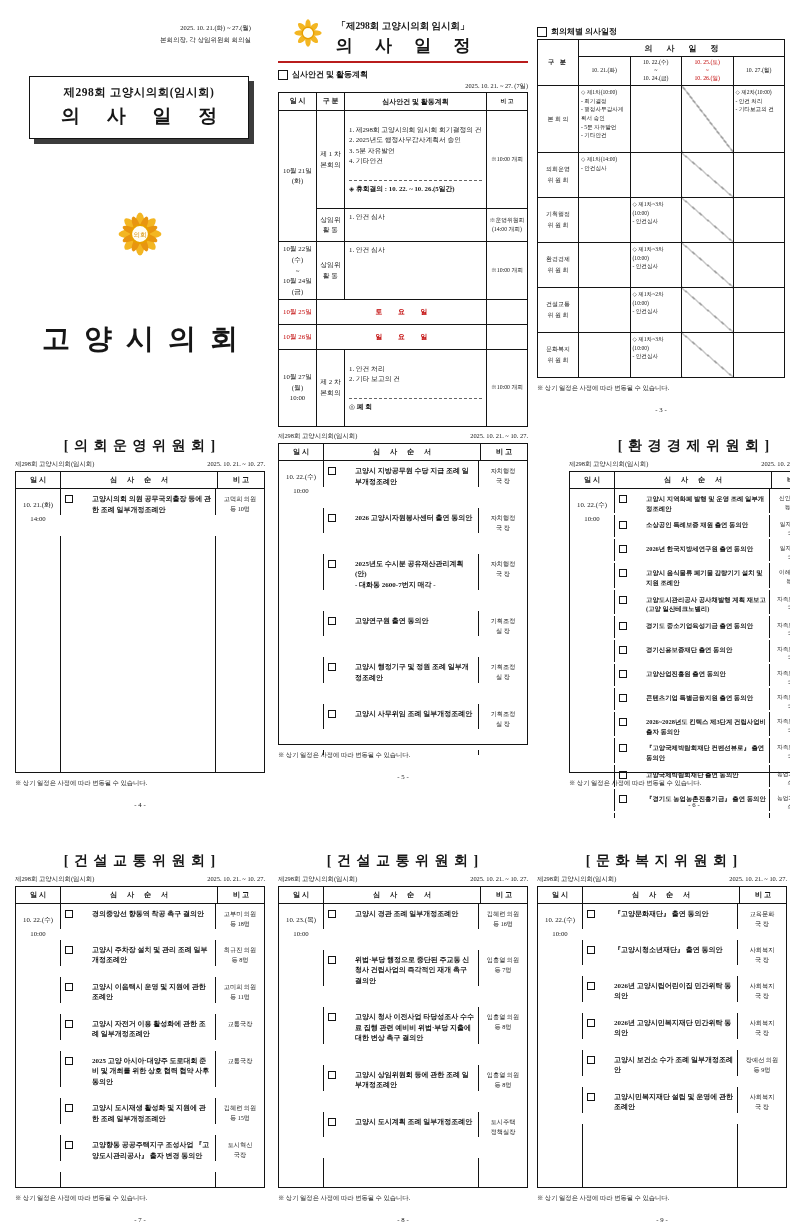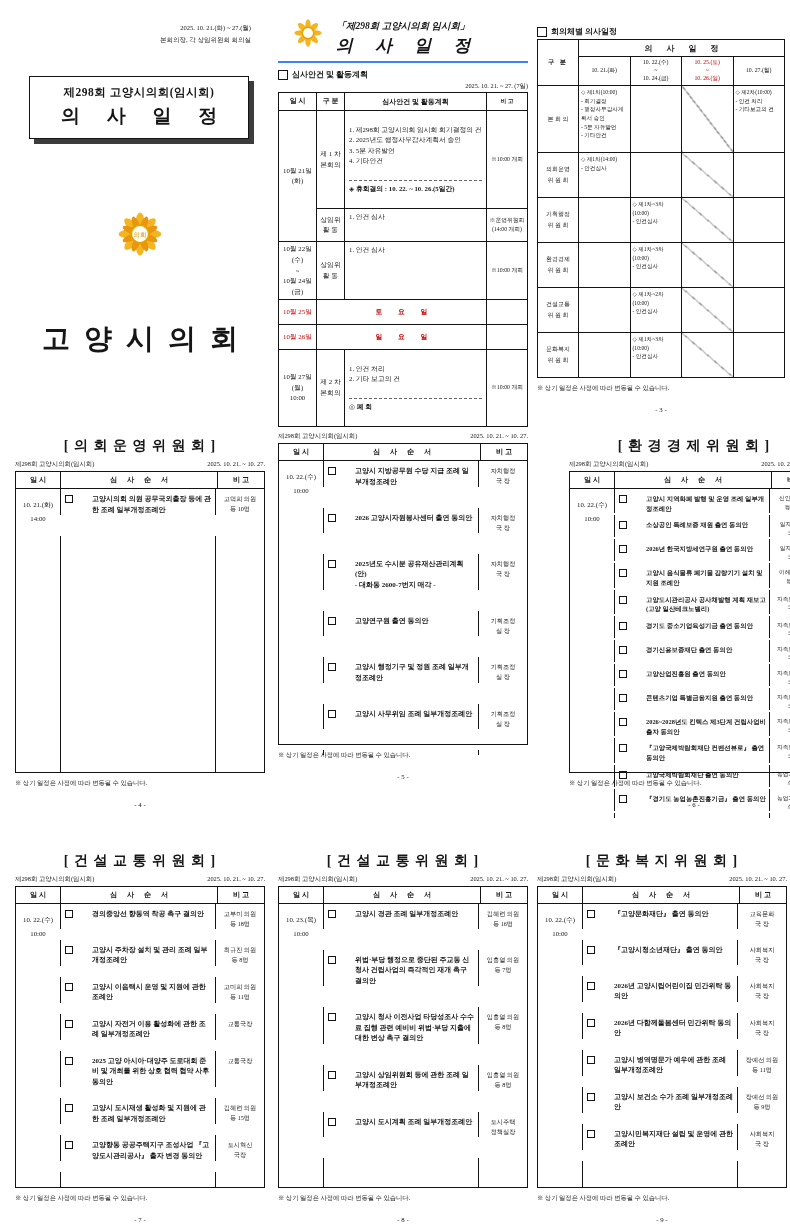--- a/index.html
+++ b/index.html
@@ -26,21 +26,21 @@
   .cv-box .l1{font-size:11.5px;font-weight:bold;letter-spacing:.5px;}
   .cv-box .l2{font-size:19px;font-weight:bold;letter-spacing:11px;margin-top:3px;text-indent:11px;}
   .cv-emblem{position:absolute;top:194px;left:50%;transform:translateX(-50%);}
   .cv-org{position:absolute;top:302px;width:100%;text-align:center;font-size:28px;font-weight:bold;
           letter-spacing:10px;text-indent:10px;}
 
   
   .emblem svg{display:block;}
 
   
-  .p2-head{position:relative;padding-top:2px;border-bottom:2px solid #3b82f6;padding-bottom:4px;font-style:italic;}
+  .p2-head{position:relative;padding-top:2px;border-bottom:2px solid #b91c1c;padding-bottom:4px;}
   .p2-emblem{position:absolute;left:16px;top:1px;}
   .p2-session{text-align:center;font-weight:bold;font-size:9.5px;}
   .p2-title{text-align:center;font-weight:bold;font-size:17px;letter-spacing:9px;text-indent:9px;margin-top:1px;}
   .seclabel{display:flex;align-items:center;gap:4px;font-size:8px;font-weight:bold;margin:6px 0 2px;}
   .sq{width:8px;height:8px;border:1.2px solid #141414;flex:none;}
   .p2-period{text-align:right;font-size:6.3px;margin-bottom:1px;}
   table.p2t{width:100%;border-collapse:collapse;font-size:6.8px;table-layout:fixed;}
   table.p2t{border:1.5px solid #141414;}
   .p2t th,.p2t td{border:1px solid #141414;padding:2px;vertical-align:middle;}
   .p2t th{font-size:7px;padding:3px 0;font-weight:bold;}
@@ -729,32 +729,24 @@
        <div class="i-main">
          <span class="chk"></span>
          <span class="i-text">2026년 고양시립어린이집 민간위탁 동의안</span>
        </div>
        <div class="i-note">사회복지
 국      장</div>
      </div>
           <div class="item-row">
        <div class="i-main">
          <span class="chk"></span>
-         <span class="i-text">2026년 다함께돌봄센터 민간위탁 동의안</span>
+         <span class="i-text">2026년 고양시민복지재단 민간위탁 동의안</span>
        </div>
        <div class="i-note">사회복지
 국      장</div>
-     </div>
-          <div class="item-row">
-       <div class="i-main">
-         <span class="chk"></span>
-         <span class="i-text">고양시 병역명문가 예우에 관한 조례 일부개정조례안</span>
-       </div>
-       <div class="i-note">장예선 의원
-등 11명</div>
      </div>
           <div class="item-row">
        <div class="i-main">
          <span class="chk"></span>
          <span class="i-text">고양시 보건소 수가 조례 일부개정조례안</span>
        </div>
        <div class="i-note">장예선 의원
 등 9명</div>
      </div>
           <div class="item-row">

